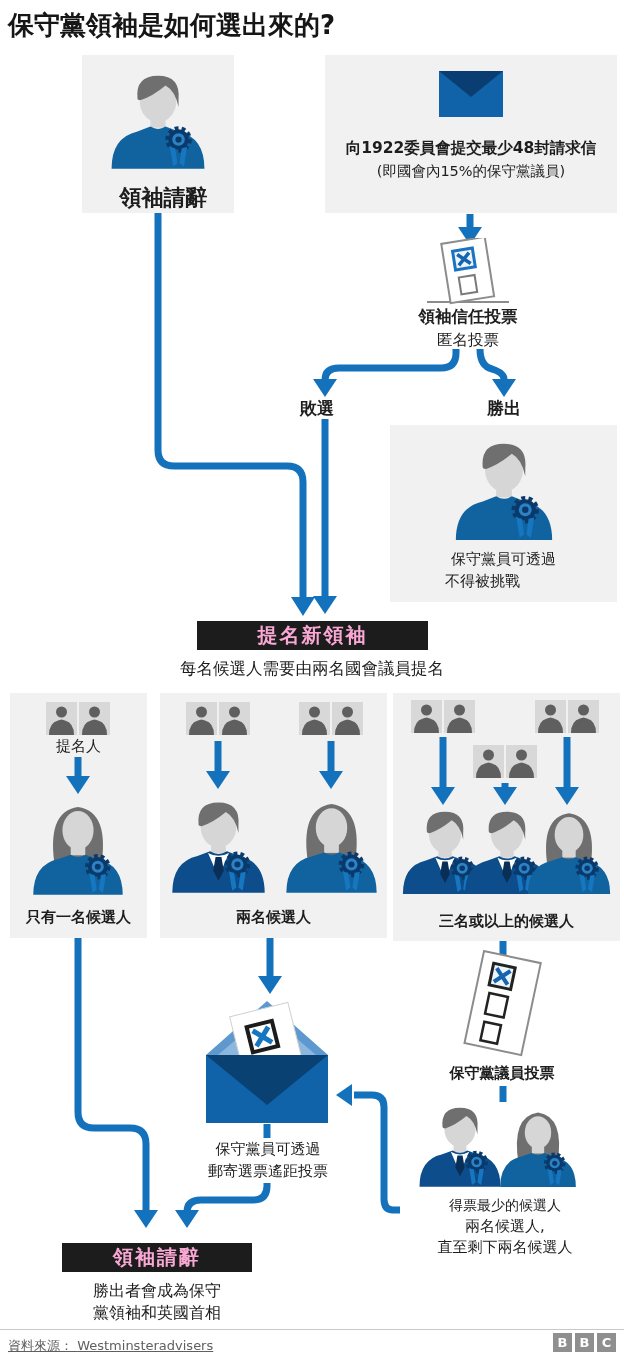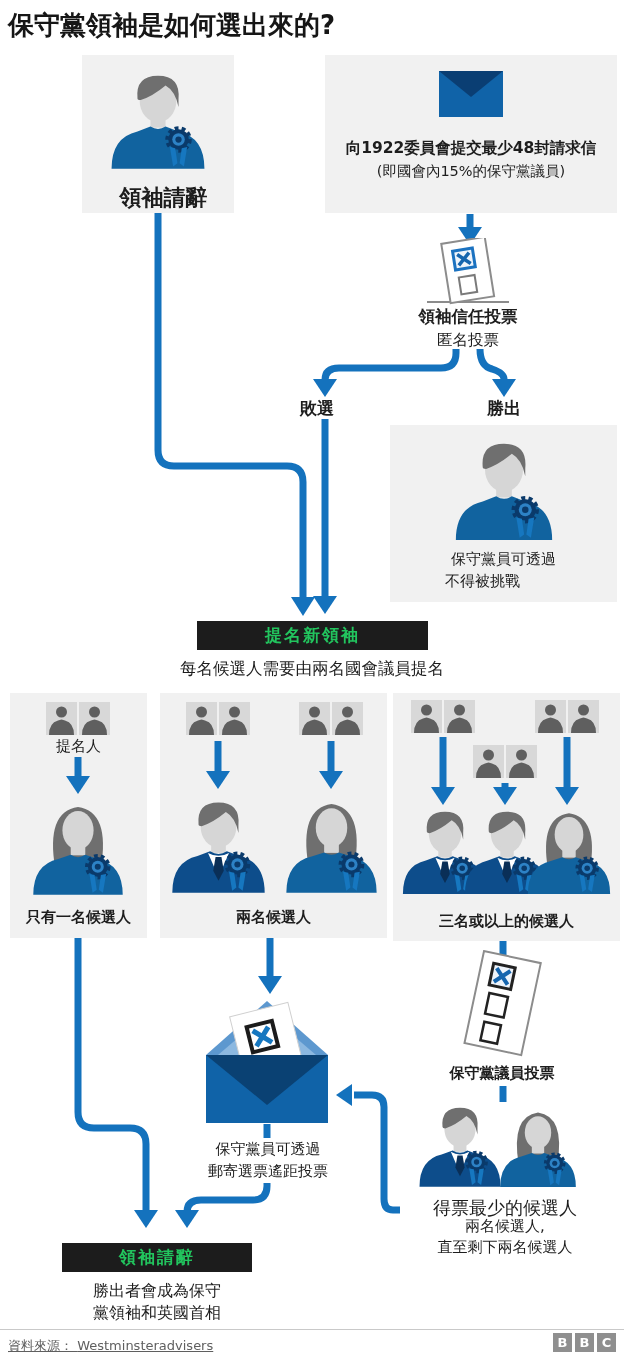--- a/index.html
+++ b/index.html
@@ -4,22 +4,22 @@
 <style>
   html,body{margin:0;padding:0;background:#ffffff;}
   #stage{
     position:relative;width:624px;height:1357px;background:#ffffff;overflow:hidden;
     font-family:"DejaVu Sans","Liberation Sans",sans-serif;color:#1d1d1d;
   }
   .box{position:absolute;background:#f1f1f1;z-index:1;}
   .flows{position:absolute;left:0;top:0;z-index:2;}
   .lbl{position:absolute;text-align:center;color:#1d1d1d;z-index:3;line-height:1.32;}
   .bold{font-weight:700;}
-  .bar{position:absolute;background:#1c1c1c;color:#22c55e;display:flex;align-items:center;
-       justify-content:center;font-weight:700;font-size:17px;letter-spacing:2px;z-index:3;text-align:right;}
+  .bar{position:absolute;background:#1c1c1c;color:#f9a8d4;display:flex;align-items:center;
+       justify-content:center;font-weight:700;font-size:20px;letter-spacing:2px;z-index:3;text-align:right;}
   .icon{position:absolute;z-index:3;}
   h1{position:absolute;left:8px;top:8px;margin:0;font-size:26px;font-weight:700;color:#161616;z-index:3;}
   .footer-rule{position:absolute;left:0;top:1329px;width:624px;border-top:1px solid #c9c9c9;z-index:3;}
   .source{position:absolute;left:8px;top:1337px;font-size:13px;color:#5f5f5f;z-index:3;text-decoration:underline;}
   .bbc{position:absolute;right:8px;top:1333px;display:flex;gap:3px;z-index:3;}
   .bbc .blk{width:19px;height:19px;background:#8f8f8f;color:#fff;font-weight:700;font-size:13px;
             display:flex;align-items:center;justify-content:center;}
 </style>
 </head>
 <body>
@@ -225,21 +225,21 @@
   </svg>
   <div class="lbl bold" style="left:402px;top:1064px;width:200px;font-size:15px">保守黨議員投票</div>
 
   <svg class="icon" style="left:414px;top:1102px" width="92" height="85" viewBox="0 0 100 92">
       <use href="#man-suit"></use>
     </svg>
   <svg class="icon" style="left:494px;top:1106px" width="88" height="81" viewBox="0 0 100 92">
       <use href="#woman-shirt"></use>
     </svg>
 
-  <div class="lbl" style="left:405px;top:1196px;width:200px;font-size:18px">得票最少的候選人</div>
+  <div class="lbl" style="left:405px;top:1196px;width:200px;font-size:14px">得票最少的候選人</div>
   <div class="lbl" style="left:405px;top:1217px;width:200px;font-size:15px">兩名候選人,</div>
   <div class="lbl" style="left:405px;top:1238px;width:200px;font-size:15px">直至剩下兩名候選人</div>
 
   <div class="bar" style="left:62px;top:1243px;width:190px;height:29px">領袖請辭</div>
   <div class="lbl" style="left:57px;top:1280px;width:200px;font-size:16px">勝出者會成為保守</div>
   <div class="lbl" style="left:57px;top:1302px;width:200px;font-size:16px">黨領袖和英國首相</div>
 
   <div class="footer-rule"></div>
   <div class="source">
     <span>資料來源：</span>

